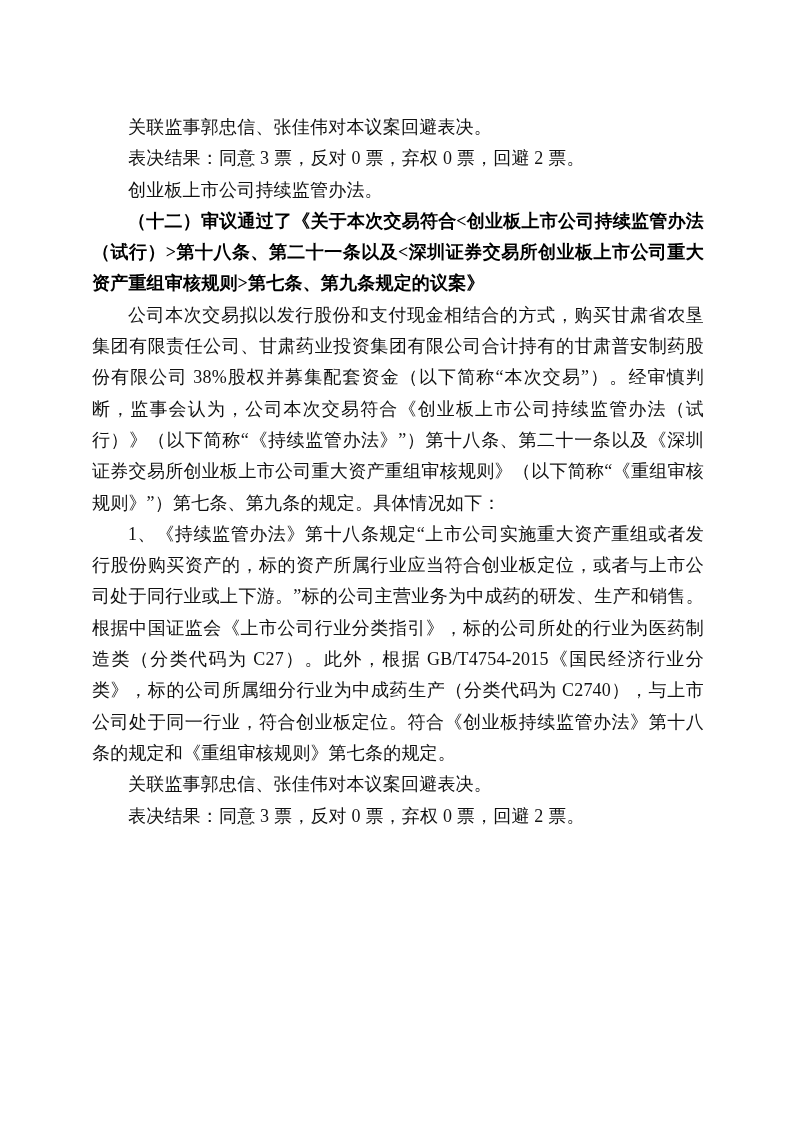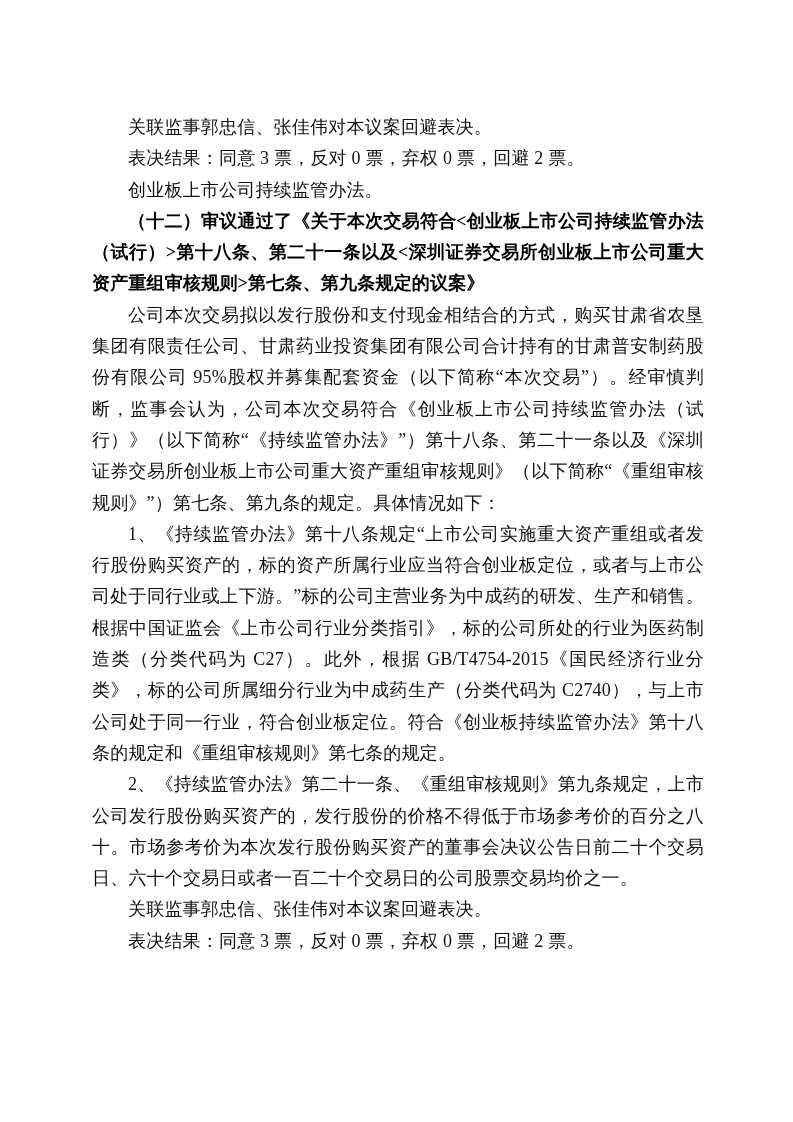--- a/index.html
+++ b/index.html
@@ -40,19 +40,18 @@
 </style>
 </head>
 <body>
 
 <div class="page">
   <div class="doc-body">
       <p>关联监事郭忠信、张佳伟对本议案回避表决。</p>
       <p>表决结果：同意 3 票，反对 0 票，弃权 0 票，回避 2 票。</p>
       <p>创业板上市公司持续监管办法。</p>
       <p class="heading">（十二）审议通过了《关于本次交易符合&lt;创业板上市公司持续监管办法（试行）&gt;第十八条、第二十一条以及&lt;深圳证券交易所创业板上市公司重大资产重组审核规则&gt;第七条、第九条规定的议案》</p>
-      <p>公司本次交易拟以发行股份和支付现金相结合的方式，购买甘肃省农垦集团有限责任公司、甘肃药业投资集团有限公司合计持有的甘肃普安制药股份有限公司 95%股权并募集配套资金（以下简称“本次交易”）。经审慎判断，监事会认为，公司本次交易符合《创业板上市公司持续监管办法（试行）》（以下简称“《持续监管办法》”）第十八条、第二十一条以及《深圳证券交易所创业板上市公司重大资产重组审核规则》（以下简称“《重组审核规则》”）第七条、第九条的规定。具体情况如下：</p>
+      <p>公司本次交易拟以发行股份和支付现金相结合的方式，购买甘肃省农垦集团有限责任公司、甘肃药业投资集团有限公司合计持有的甘肃普安制药股份有限公司 38%股权并募集配套资金（以下简称“本次交易”）。经审慎判断，监事会认为，公司本次交易符合《创业板上市公司持续监管办法（试行）》（以下简称“《持续监管办法》”）第十八条、第二十一条以及《深圳证券交易所创业板上市公司重大资产重组审核规则》（以下简称“《重组审核规则》”）第七条、第九条的规定。具体情况如下：</p>
       <p>1、《持续监管办法》第十八条规定“上市公司实施重大资产重组或者发行股份购买资产的，标的资产所属行业应当符合创业板定位，或者与上市公司处于同行业或上下游。”标的公司主营业务为中成药的研发、生产和销售。根据中国证监会《上市公司行业分类指引》，标的公司所处的行业为医药制造类（分类代码为 C27）。此外，根据 GB/T4754-2015《国民经济行业分类》，标的公司所属细分行业为中成药生产（分类代码为 C2740），与上市公司处于同一行业，符合创业板定位。符合《创业板持续监管办法》第十八条的规定和《重组审核规则》第七条的规定。</p>
-      <p>2、《持续监管办法》第二十一条、《重组审核规则》第九条规定，上市公司发行股份购买资产的，发行股份的价格不得低于市场参考价的百分之八十。市场参考价为本次发行股份购买资产的董事会决议公告日前二十个交易日、六十个交易日或者一百二十个交易日的公司股票交易均价之一。</p>
       <p>关联监事郭忠信、张佳伟对本议案回避表决。</p>
       <p>表决结果：同意 3 票，反对 0 票，弃权 0 票，回避 2 票。</p>
     </div>
 </div>
 
 </body></html>

